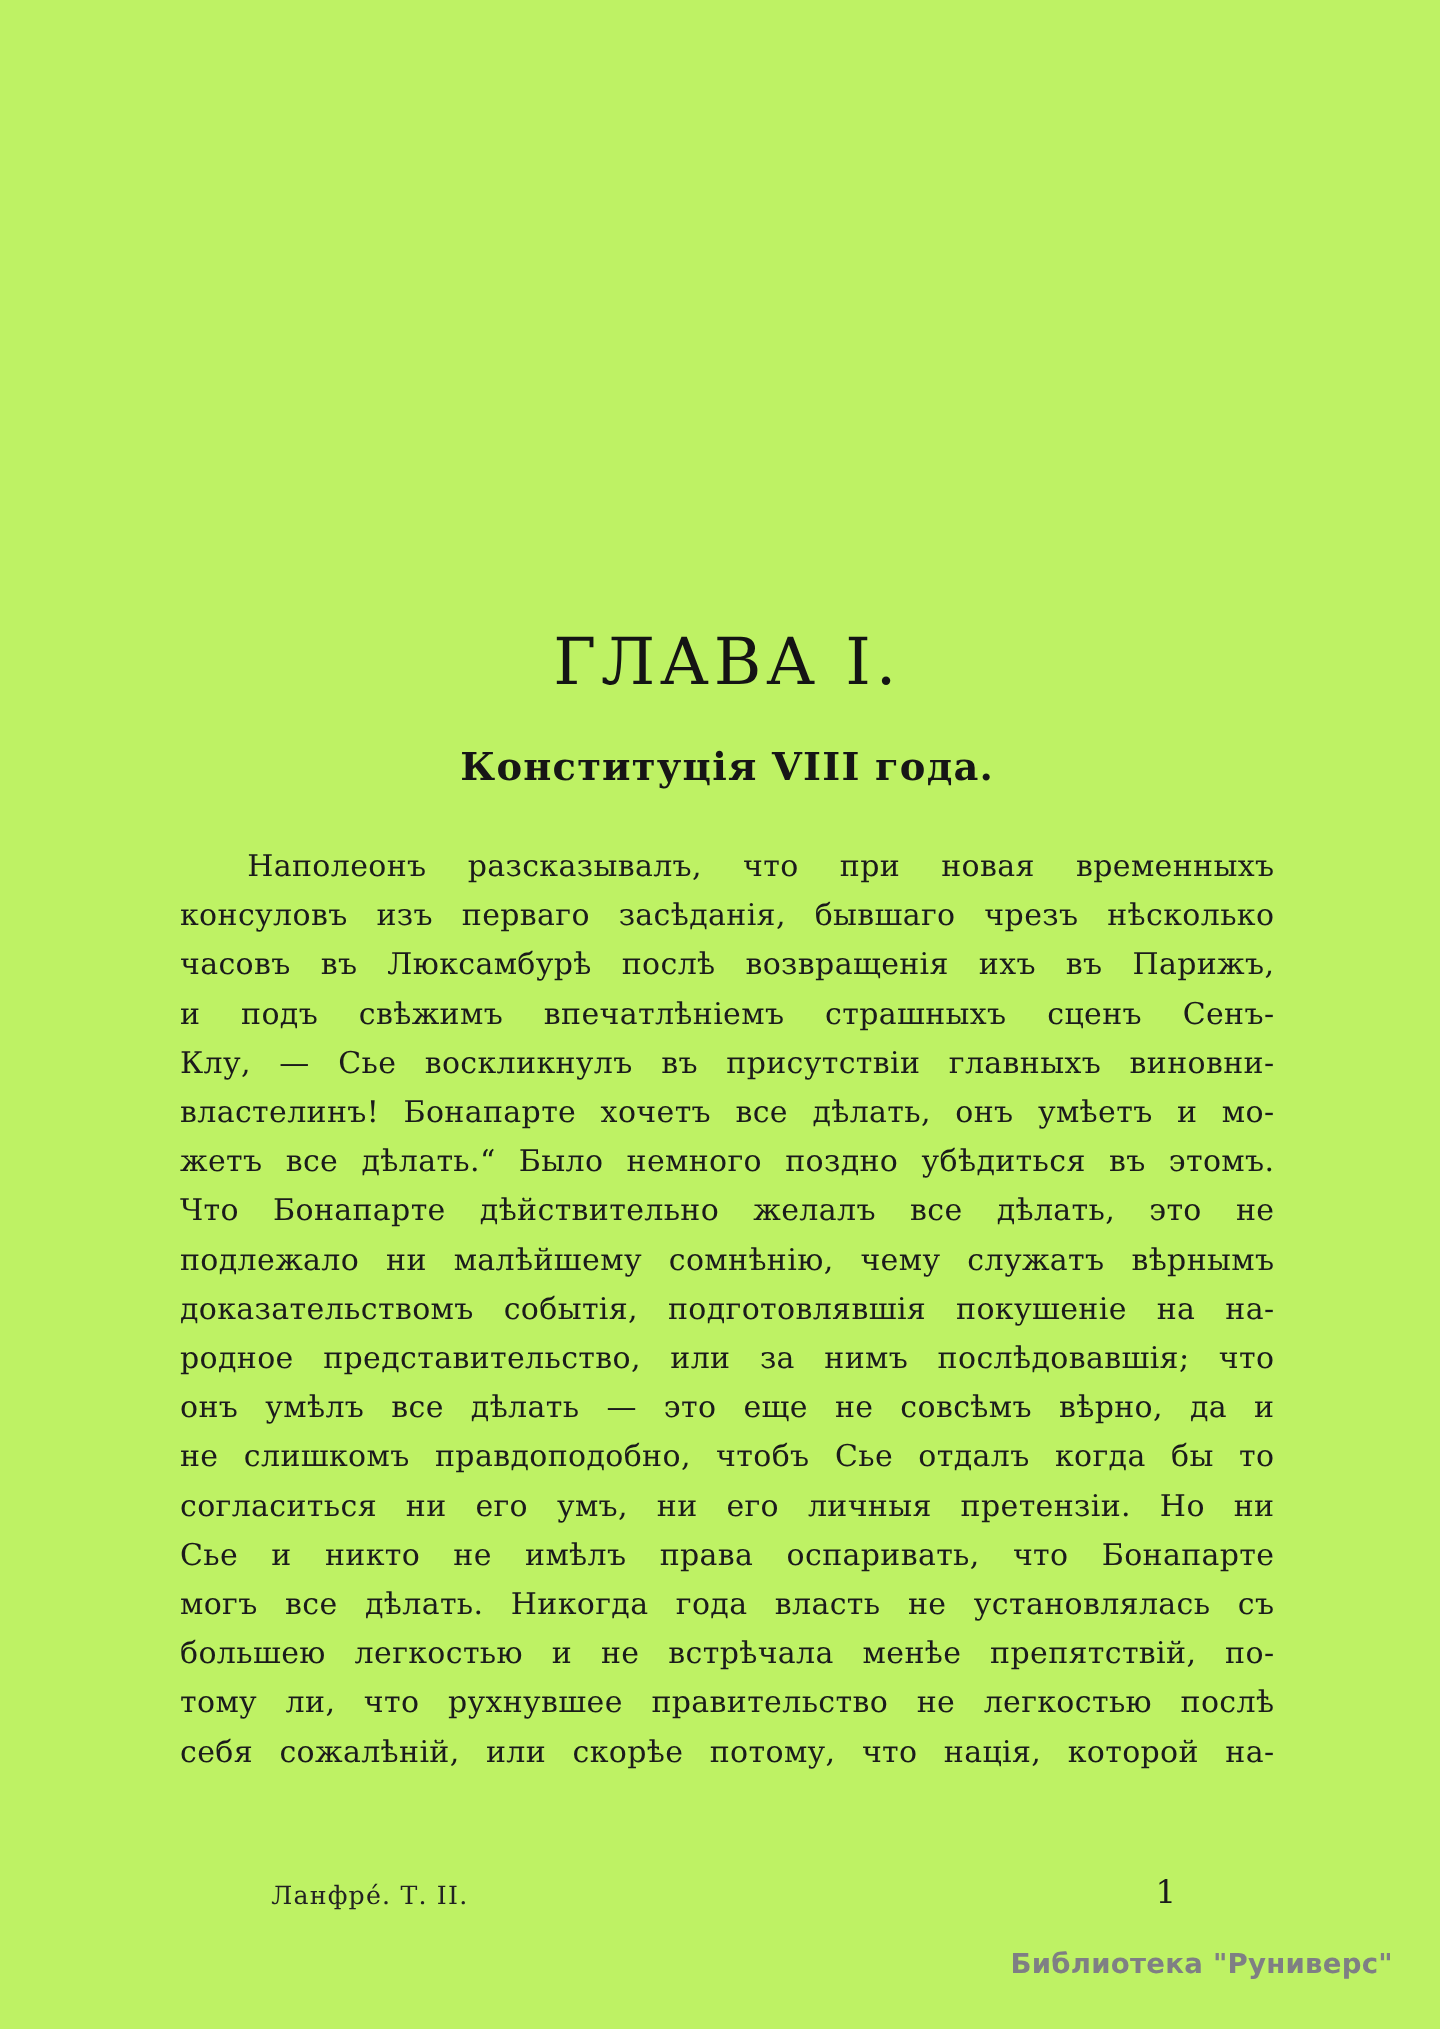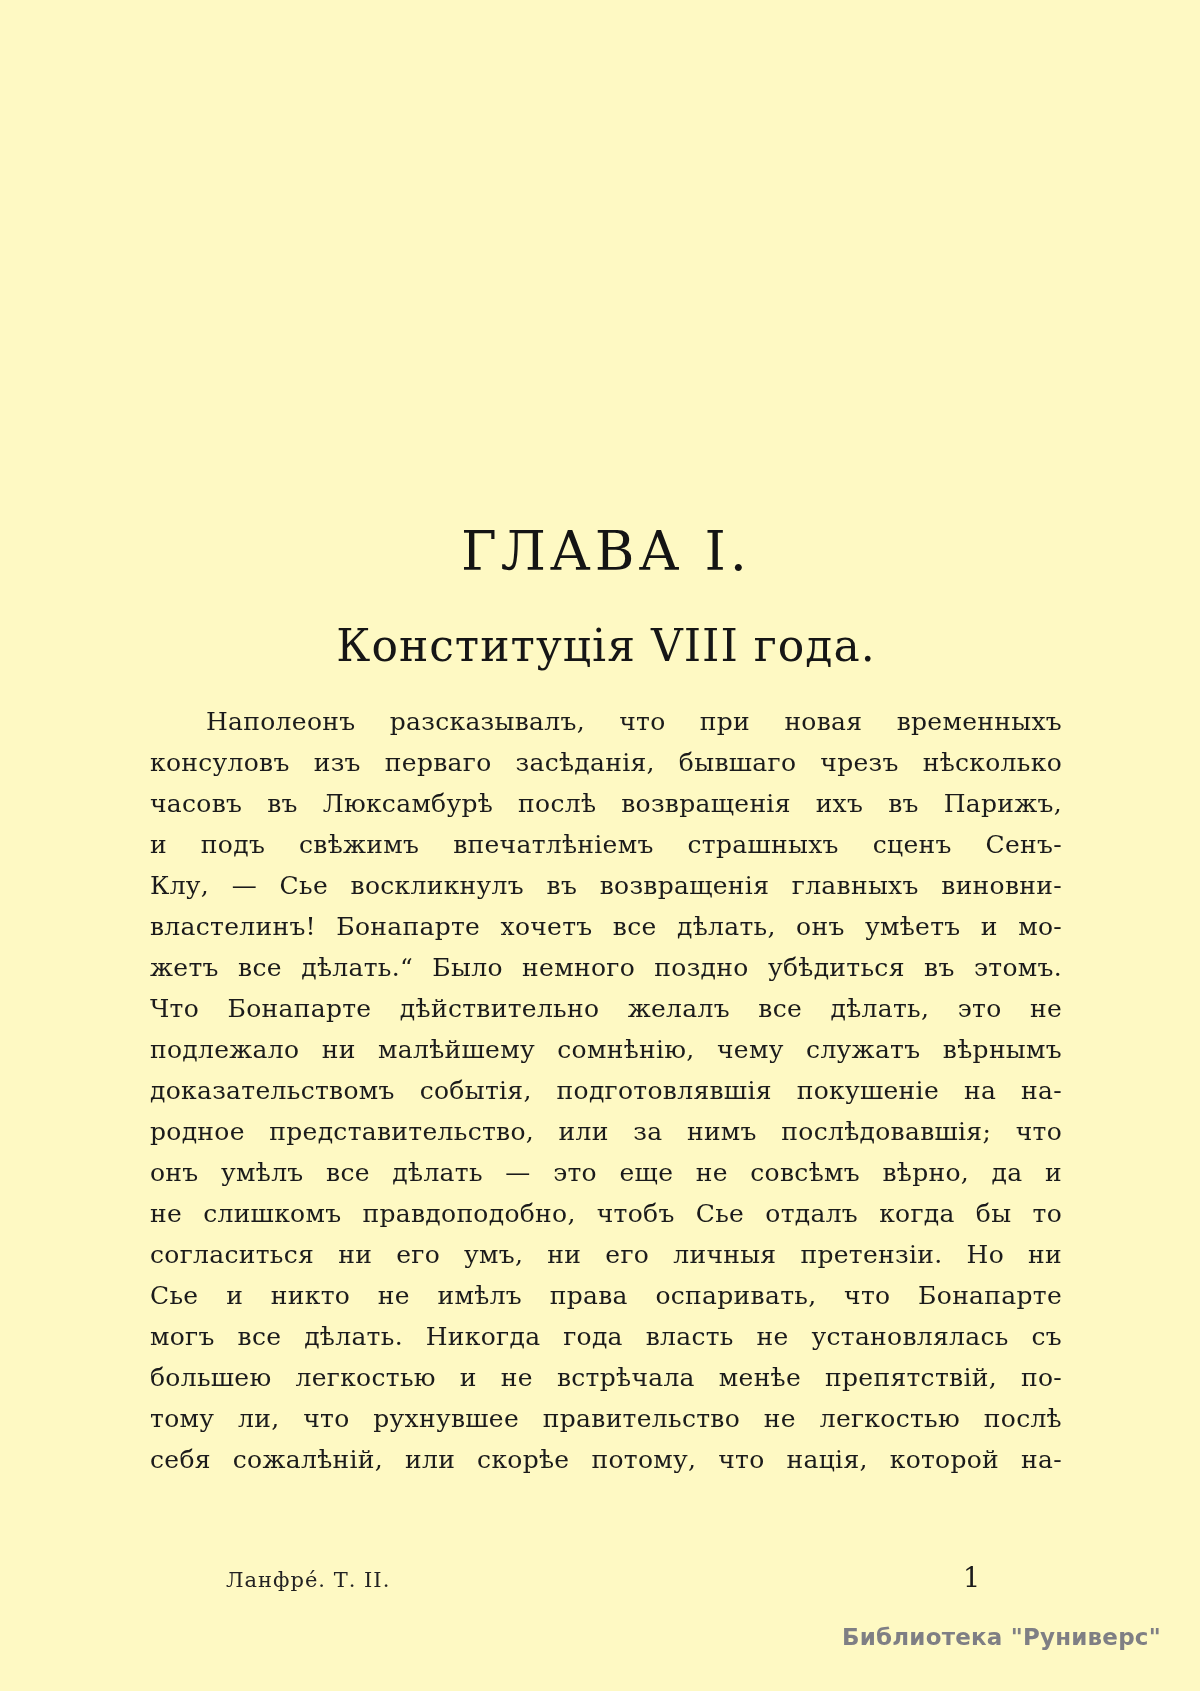--- a/index.html
+++ b/index.html
@@ -5,21 +5,21 @@
   html, body {
     margin: 0;
     padding: 0;
     background: #e8e8e8;
   }
   .page {
     position: relative;
     width: 1200px;
     height: 1691px;
     margin: 0 auto;
-    background: #fef9c3;
+    background: #bef264;
     overflow: hidden;
     color: #1a1a1a;
     font-family: "DejaVu Serif", "Liberation Serif", serif;
   }
   .chapter-title {
     position: absolute;
     top: 522px;
     left: 150px;
     width: 912px;
     text-align: center;
@@ -28,22 +28,22 @@
     font-weight: 400;
     color: #141414;
     line-height: 1.1;
   }
   .section-subtitle {
     position: absolute;
     top: 622px;
     left: 150px;
     width: 912px;
     text-align: center;
-    font-size: 44px;
-    font-weight: 400;
+    font-size: 32px;
+    font-weight: 700;
     letter-spacing: 1px;
     color: #161616;
     line-height: 1.1;
   }
   .body-paragraph {
     position: absolute;
     top: 701px;
     left: 150px;
     width: 912px;
   }
@@ -96,21 +96,21 @@
 
   <div class="chapter-title">ГЛАВА I.</div>
 
   <div class="section-subtitle">Конституція VIII года.</div>
 
   <div class="body-paragraph">
     <div class="text-line indent">Наполеонъ разсказывалъ, что при новая временныхъ</div>
     <div class="text-line">консуловъ изъ перваго засѣданія, бывшаго чрезъ нѣсколько</div>
     <div class="text-line">часовъ въ Люксамбурѣ послѣ возвращенія ихъ въ Парижъ,</div>
     <div class="text-line">и подъ свѣжимъ впечатлѣніемъ страшныхъ сценъ Сенъ-</div>
-    <div class="text-line">Клу, — Сье воскликнулъ въ возвращенія главныхъ виновни-</div>
+    <div class="text-line">Клу, — Сье воскликнулъ въ присутствіи главныхъ виновни-</div>
     <div class="text-line">властелинъ! Бонапарте хочетъ все дѣлать, онъ умѣетъ и мо-</div>
     <div class="text-line">жетъ все дѣлать.“ Было немного поздно убѣдиться въ этомъ.</div>
     <div class="text-line">Что Бонапарте дѣйствительно желалъ все дѣлать, это не</div>
     <div class="text-line">подлежало ни малѣйшему сомнѣнію, чему служатъ вѣрнымъ</div>
     <div class="text-line">доказательствомъ событія, подготовлявшія покушеніе на на-</div>
     <div class="text-line">родное представительство, или за нимъ послѣдовавшія; что</div>
     <div class="text-line">онъ умѣлъ все дѣлать — это еще не совсѣмъ вѣрно, да и</div>
     <div class="text-line">не слишкомъ правдоподобно, чтобъ Сье отдалъ когда бы то</div>
     <div class="text-line">согласиться ни его умъ, ни его личныя претензіи. Но ни</div>
     <div class="text-line">Сье и никто не имѣлъ права оспаривать, что Бонапарте</div>

